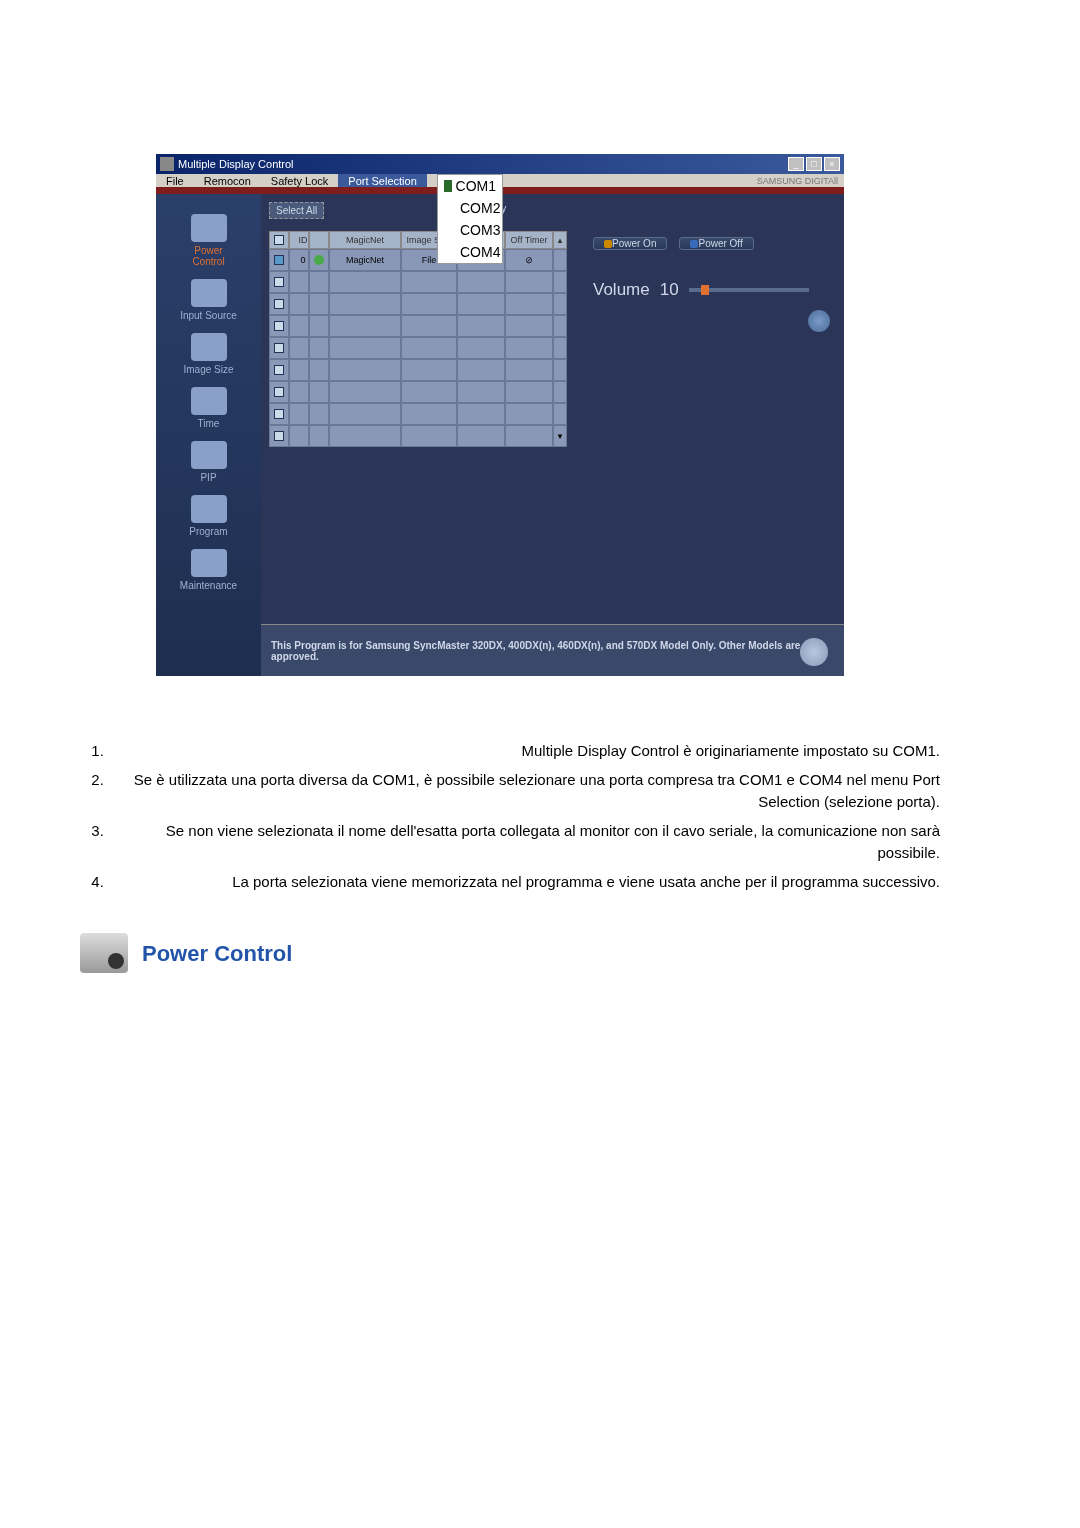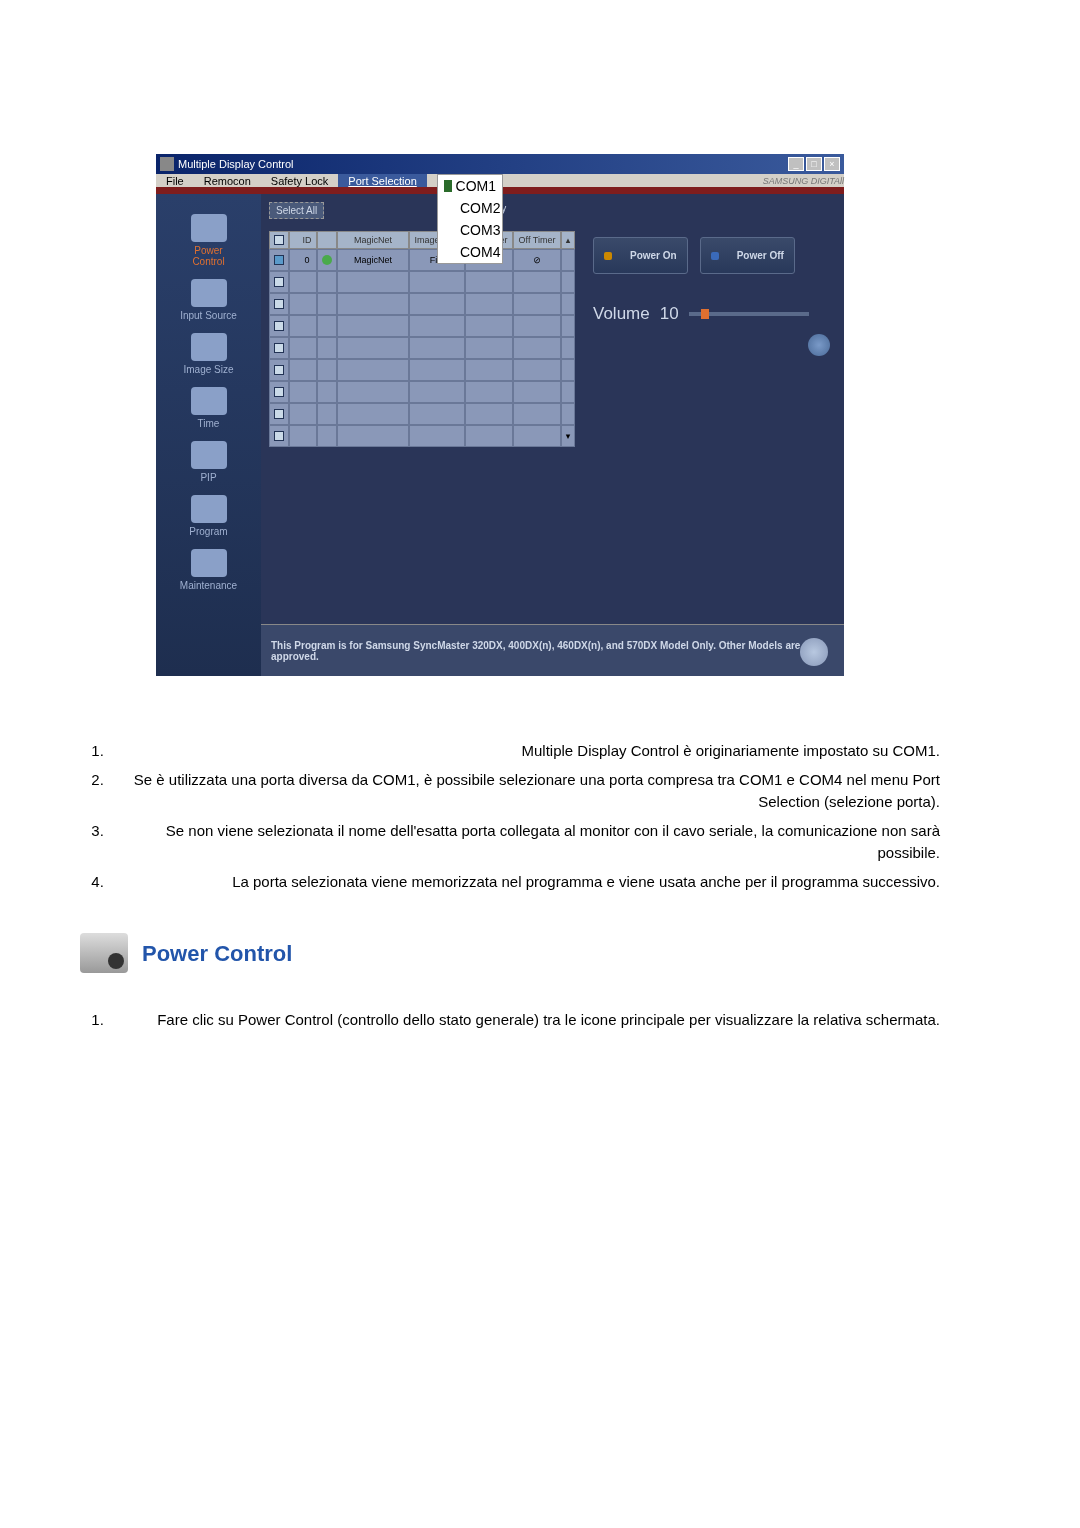--- a/index.html
+++ b/index.html
@@ -59,27 +59,26 @@
     }
     .menu-item {
       padding: 0 10px;
       height: 100%;
       display: flex;
       align-items: center;
     }
     .menu-item.active {
       background: #3a5a9c;
       color: #fff;
-      text-decoration: underline;
     }
     .brand {
       margin-left: auto;
       color: #777;
       font-size: 9px;
-      font-style: italic;
+      padding-right: 6px;
     }
     .app-body {
       display: flex;
       height: calc(100% - 40px);
     }
     .sidebar {
       width: 105px;
       background: linear-gradient(to bottom, #2a3f6a, #1e2e4f);
       display: flex;
       flex-direction: column;
@@ -177,21 +176,21 @@
     .grid-header .col {
       background: #a5b4c9;
       border: 1px solid #888;
       font-size: 9px;
       display: flex;
       align-items: center;
       justify-content: center;
       color: #333;
     }
     .col-chk { width: 20px; }
-    .col-id { width: 28px; padding-left: 8px; }
+    .col-id { width: 20px; padding-left: 8px; }
     .col-dot { width: 20px; }
     .col-magic { width: 72px; }
     .col-size { width: 56px; }
     .col-timer { width: 48px; }
     .col-timer2 { width: 48px; }
     .col-scroll { width: 14px; background: #c0c0c0; border: 1px solid #888; }
     .grid-row {
       display: flex;
       height: 22px;
     }
@@ -224,25 +223,24 @@
       display: flex;
       gap: 12px;
       margin-bottom: 30px;
     }
     .pwr-btn {
       background: linear-gradient(to bottom, #3a4a6a, #28385a);
       border: 1px solid #5a6a8a;
       border-radius: 3px;
       color: #cfd8e8;
       font-size: 10px;
-      padding: 12px 10px;
-      display: flex;
-      align-items: center;
-      gap: 18px;
-      font-weight: bold;
+      padding: 0 10px;
+      display: flex;
+      align-items: center;
+      gap: 0;
     }
     .pwr-dot-on { width: 8px; height: 8px; background: #cc8800; border-radius: 2px; }
     .pwr-dot-off { width: 8px; height: 8px; background: #3a6aba; border-radius: 2px; }
     .volume-row {
       display: flex;
       align-items: center;
       gap: 10px;
       color: #cfd8e8;
       font-size: 17px;
     }
@@ -564,16 +562,13 @@
   <ol class="numbered-list">
     <li>Multiple Display Control è originariamente impostato su COM1.</li>
     <li>Se è utilizzata una porta diversa da COM1, è possibile selezionare una porta compresa tra COM1 e COM4 nel menu Port Selection (selezione porta).</li>
     <li>Se non viene selezionata il nome dell'esatta porta collegata al monitor con il cavo seriale, la comunicazione non sarà possibile.</li>
     <li>La porta selezionata viene memorizzata nel programma e viene usata anche per il programma successivo.</li>
   </ol>
   <div class="section-header">
     <div class="section-icon"></div>
     <div class="section-title">Power Control</div>
   </div>
-  <ol class="numbered-list">
-    <li>Fare clic su Power Control (controllo dello stato generale) tra le icone principale per visualizzare la relativa schermata.</li>
-  </ol>
 </div>
 
 </body></html>

